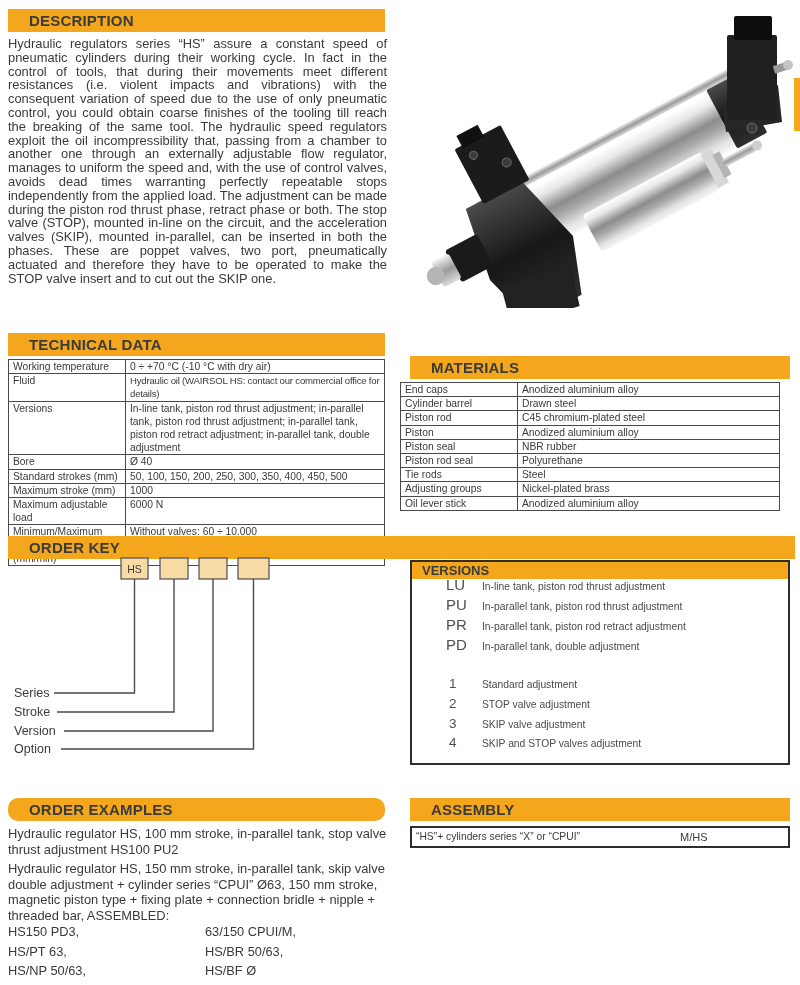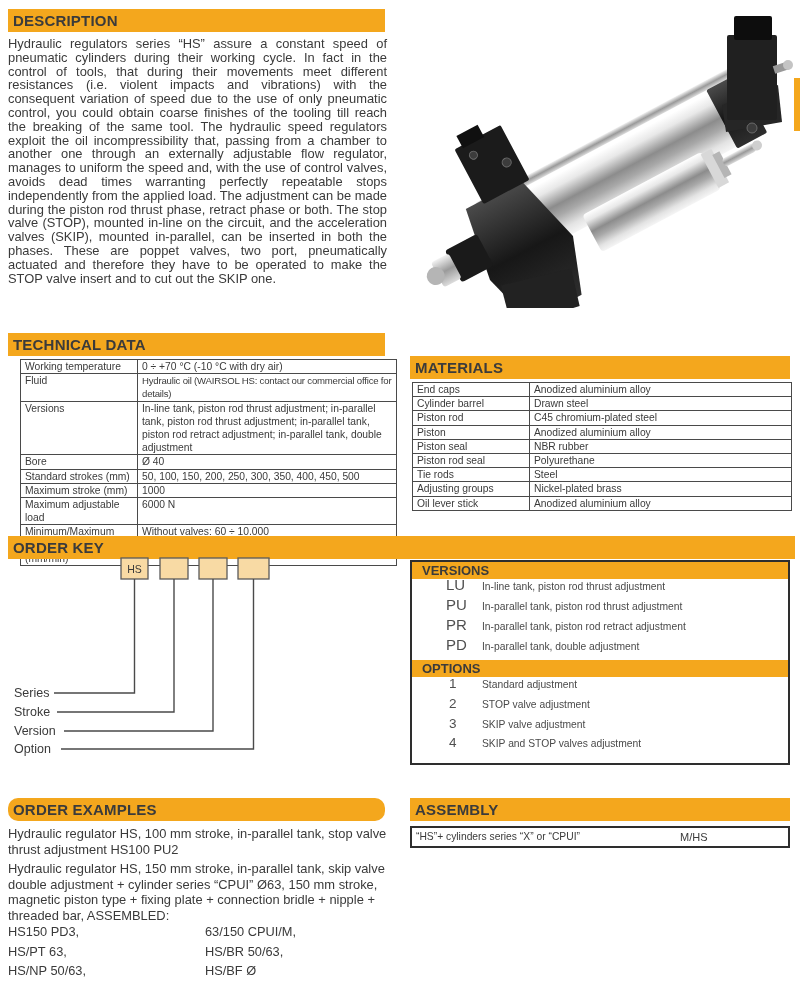--- a/index.html
+++ b/index.html
@@ -1,23 +1,23 @@
 <!DOCTYPE html>
 <html style="--accent: #F4A71D;"><head>
 <meta charset="utf-8">
 <style>
   :root{ --accent:#F4A71D; --ink:#3a3a3a; --tbl:#4a4a4a; }
   html,body{margin:0;padding:0;background:#fff;}
   body{font-family:"Liberation Sans", sans-serif;color:var(--ink);}
   .page{position:relative;width:800px;height:985px;background:#fff;overflow:hidden;}
   .bar{position:absolute;height:23px;background:var(--accent);color:#3b3b3b;
-       font-weight:bold;font-size:15px;line-height:23px;padding-left:5px;
+       font-weight:bold;font-size:15px;line-height:23px;padding-left:21px;
        box-sizing:border-box;letter-spacing:.2px;}
   .txt{position:absolute;font-size:12.9px;line-height:13.8px;text-align:justify;color:var(--ink);}
-  .dtable{position:absolute;border-collapse:collapse;table-layout:fixed;margin-left:12px;}
+  .dtable{position:absolute;border-collapse:collapse;table-layout:fixed;}
   .dtable td{border:1px solid var(--tbl);font-size:10.3px;line-height:13.2px;
              padding:0 4px;vertical-align:top;color:var(--ink);}
   .dtable td.lbl{width:108px;}
   .dtable td .small{font-size:9.6px;letter-spacing:-0.2px;}
   .vbox{position:absolute;border:2px solid #2e2e2e;box-sizing:border-box;background:#fff;}
   .vbar{position:absolute;left:0;right:0;height:17px;background:var(--accent);
         font-weight:bold;font-size:13px;line-height:17px;padding-left:10px;color:#3b3b3b;}
   .vitem{position:absolute;left:10px;display:flex;align-items:baseline;height:20px;margin-left:24px;}
   .vcode{font-size:15px;color:#4f4f4f;width:36px;flex:none;}
   .ocode{font-size:13.5px;color:#4f4f4f;width:36px;flex:none;padding-left:3px;box-sizing:border-box;}
@@ -210,21 +210,20 @@
       <span class="vdesc">In-parallel tank, piston rod thrust adjustment</span>
       </div>
     <div class="vitem" style="top:54px;">
       <span class="vcode">PR</span>
       <span class="vdesc">In-parallel tank, piston rod retract adjustment</span>
       </div>
     <div class="vitem" style="top:74px;">
       <span class="vcode">PD</span>
       <span class="vdesc">In-parallel tank, double adjustment</span>
       </div>
-    <div class="vbar" style="top:98px;">OPTIONS</div>
     <div class="vitem" style="top:114px;">
       <span class="ocode">1</span>
       <span class="vdesc">Standard adjustment</span>
       </div>
     <div class="vitem" style="top:134px;">
       <span class="ocode">2</span>
       <span class="vdesc">STOP valve adjustment</span>
       </div>
     <div class="vitem" style="top:154px;">
       <span class="ocode">3</span>

